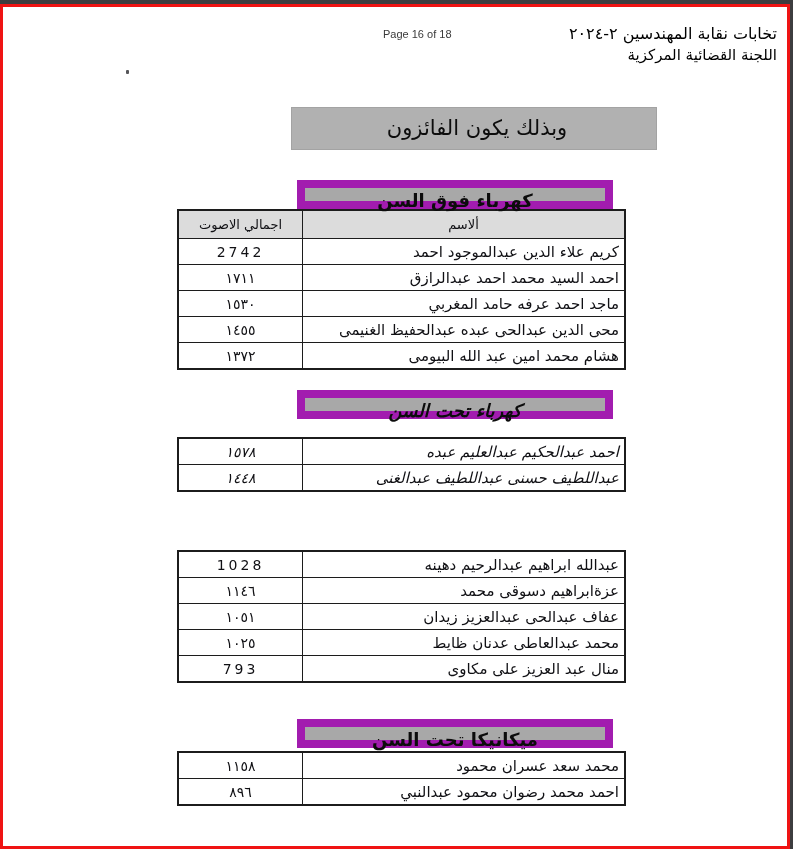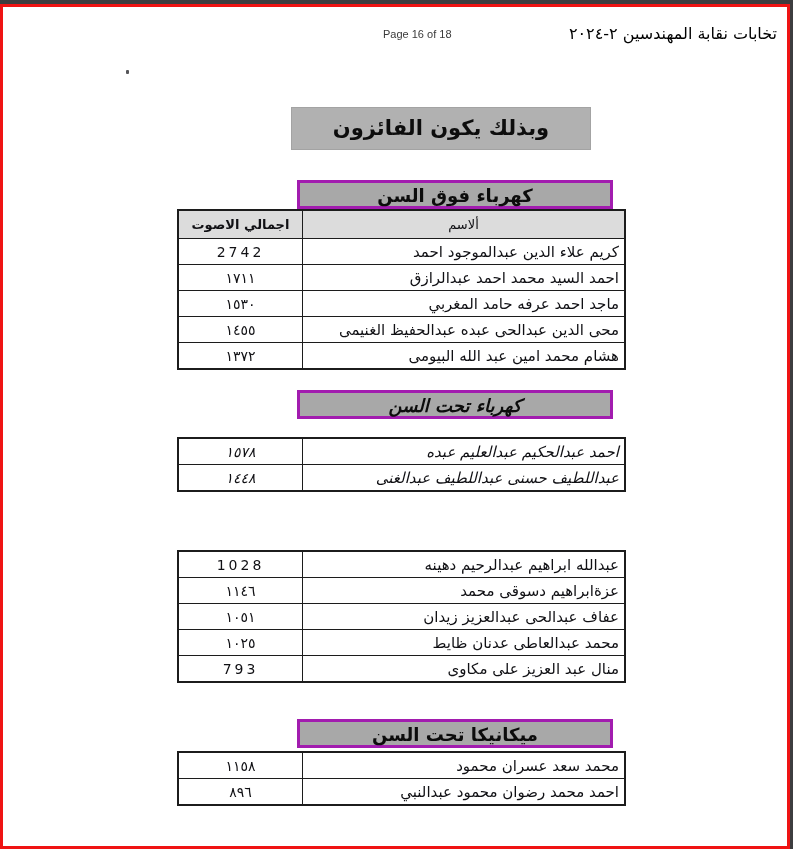--- a/index.html
+++ b/index.html
@@ -23,68 +23,70 @@
   .arabic-header .line1 { font-size:16px; }
   .arabic-header .line2 { font-size:15px; }
   .page-number {
     position:absolute; top:28px; left:383px;
     font-size:11px; color:#3a3a3a; font-family:"Liberation Sans", sans-serif;text-align:center;
   }
   .ink-speck { position:absolute; left:126px; top:70px; width:3px; height:4px; background:#56565a; border-radius:1px; }
 
   
   .title-bar {
-    position:absolute; left:291px; top:107px; width:300px; height:43px;
+    position:absolute; left:291px; top:107px; width:360px; height:43px;
     background:#b1b1b1; color:#0d0d0d;
-    font-size:21px; font-weight:bold; text-align:center; line-height:43px;
+    font-size:21px; font-weight:normal; text-align:center; line-height:43px;
     direction:rtl; letter-spacing:0.5px;
     box-shadow:inset 0 0 0 1px #a3a3a3;
+    padding-left:6px;
   }
 
   
   .section { position:absolute; left:177px; width:436px; }
   .section-0 { top:180px; }
   .section-1 { top:390px;font-style:italic; }
   .section-2 { top:535px; }
   .section-3 { top:719px; }
   .section-0 .results-table { margin-top:0px; }
   .section-1 .results-table { margin-top:18px; }
   .section-2 .results-table { margin-top:15px; }
   .section-3 .results-table { margin-top:3px; }
 
   .section-bar {
     box-sizing:border-box; margin-left:120px; width:316px; height:29px;
-    background:#a8a8a8; border:3px solid #a21caf;
+    background:#a8a8a8; border:8px solid #a21caf;
     font-size:18px; font-weight:bold; color:#0c0c0c;
     text-align:center; line-height:25px; direction:rtl;
   }
 
   table.results-table {
     width:436px; border-collapse:collapse; table-layout:fixed;
     border:2px solid #1c1c1c; background:#ffffff;
   }
   table.results-table td {
     border:1px solid #1c1c1c; height:25px; padding:0 5px;
     color:#101014; overflow:hidden; white-space:nowrap;
   }
   td.name-cell  { width:311px; text-align:right; font-size:15px;margin-top:9px; }
   td.votes-cell { width:113px; text-align:center; font-size:14px; letter-spacing:3px; }
   tr.header-row td { background:#dcdcdc; text-align:center; font-weight:normal; height:27px; }
   tr.header-row td.name-cell  { font-size:13px; letter-spacing:0; }
-  tr.header-row td.votes-cell { font-size:13px; letter-spacing:0;font-weight:bold; }
+  tr.header-row td.votes-cell { font-size:13px; letter-spacing:0; }
 </style>
 </head>
 <body>
 
 <div class="frame-dark-top"></div>
 <div class="frame-dark-right"></div>
 <div class="page-red-border"></div>
 
 <div class="arabic-header">
   <div class="line1">تخابات نقابة المهندسين ٢-٢٠٢٤</div>
+  <div class="line2">اللجنة القضائية المركزية</div>
 </div>
 <div class="page-number">Page 16  of 18</div>
 <div class="ink-speck"></div>
 
 <div class="title-bar">وبذلك يكون الفائزون</div>
 
 <div id="sections-host">
   <div class="section section-0">
     <div class="section-bar">كهرباء فوق السن</div>
     <table class="results-table" dir="rtl">

